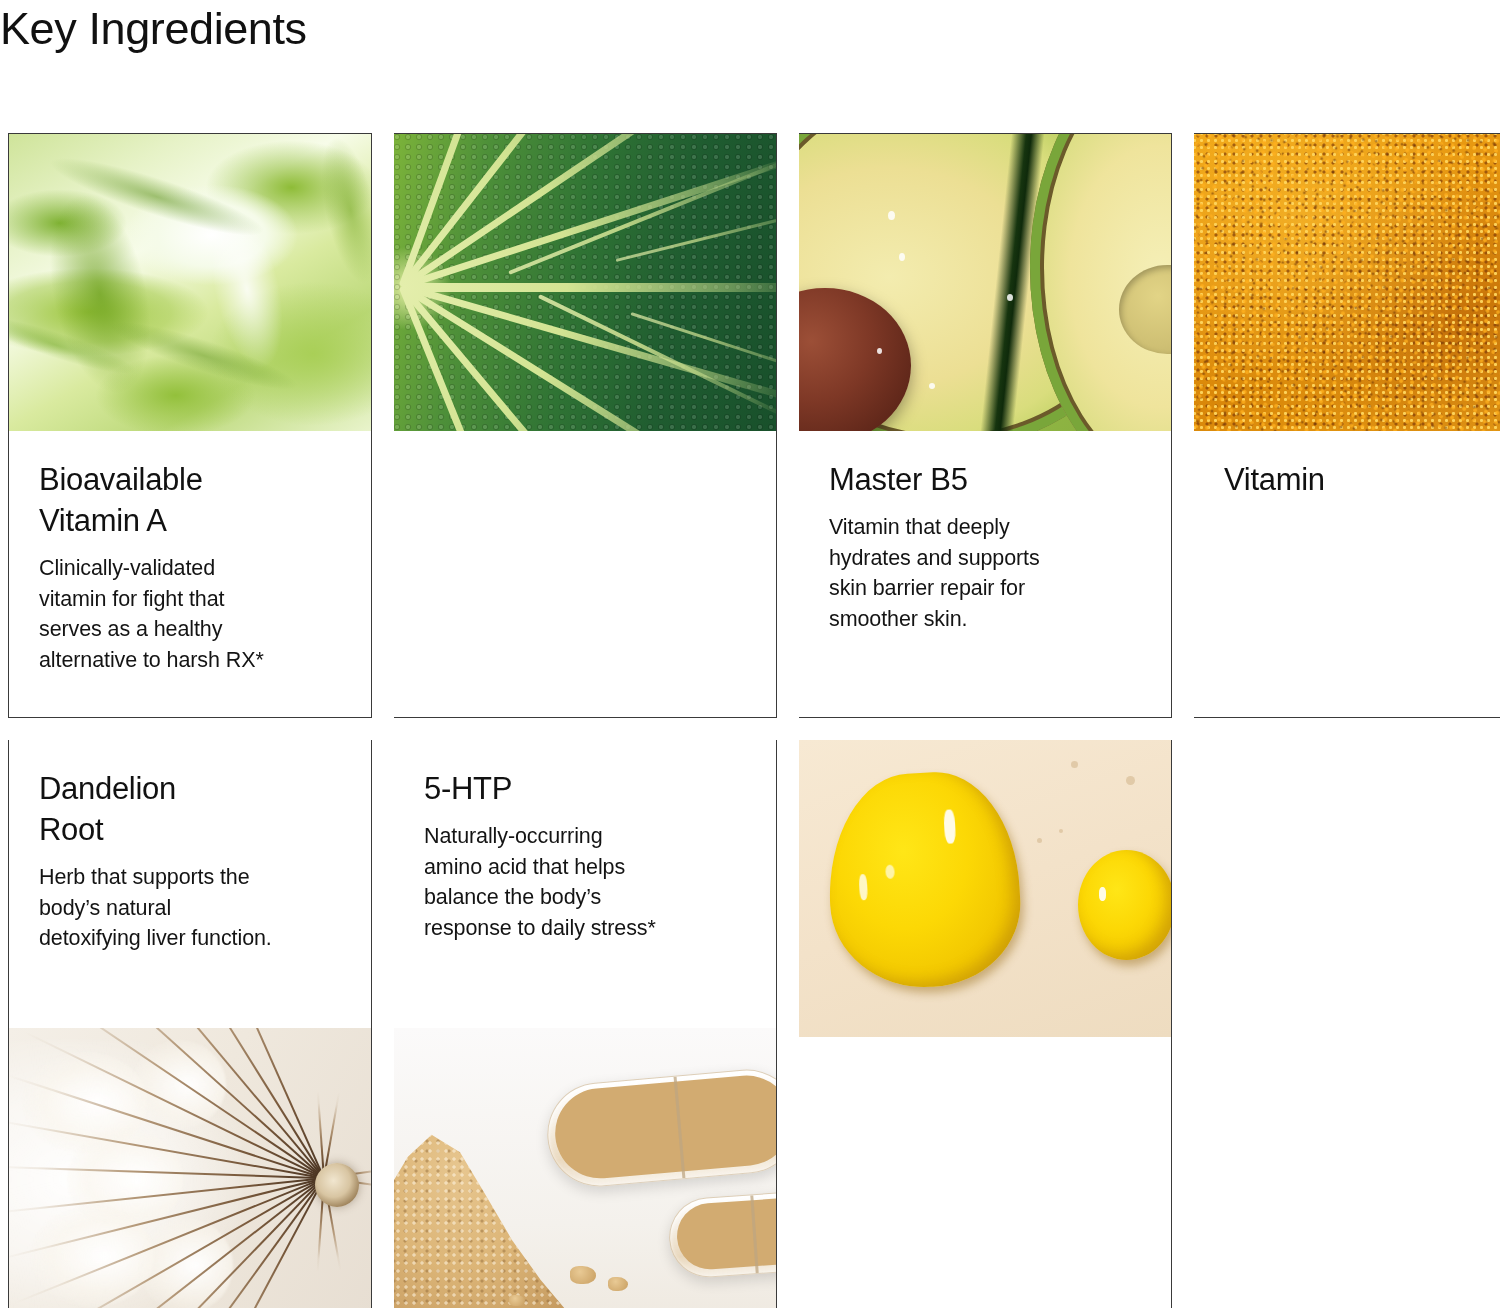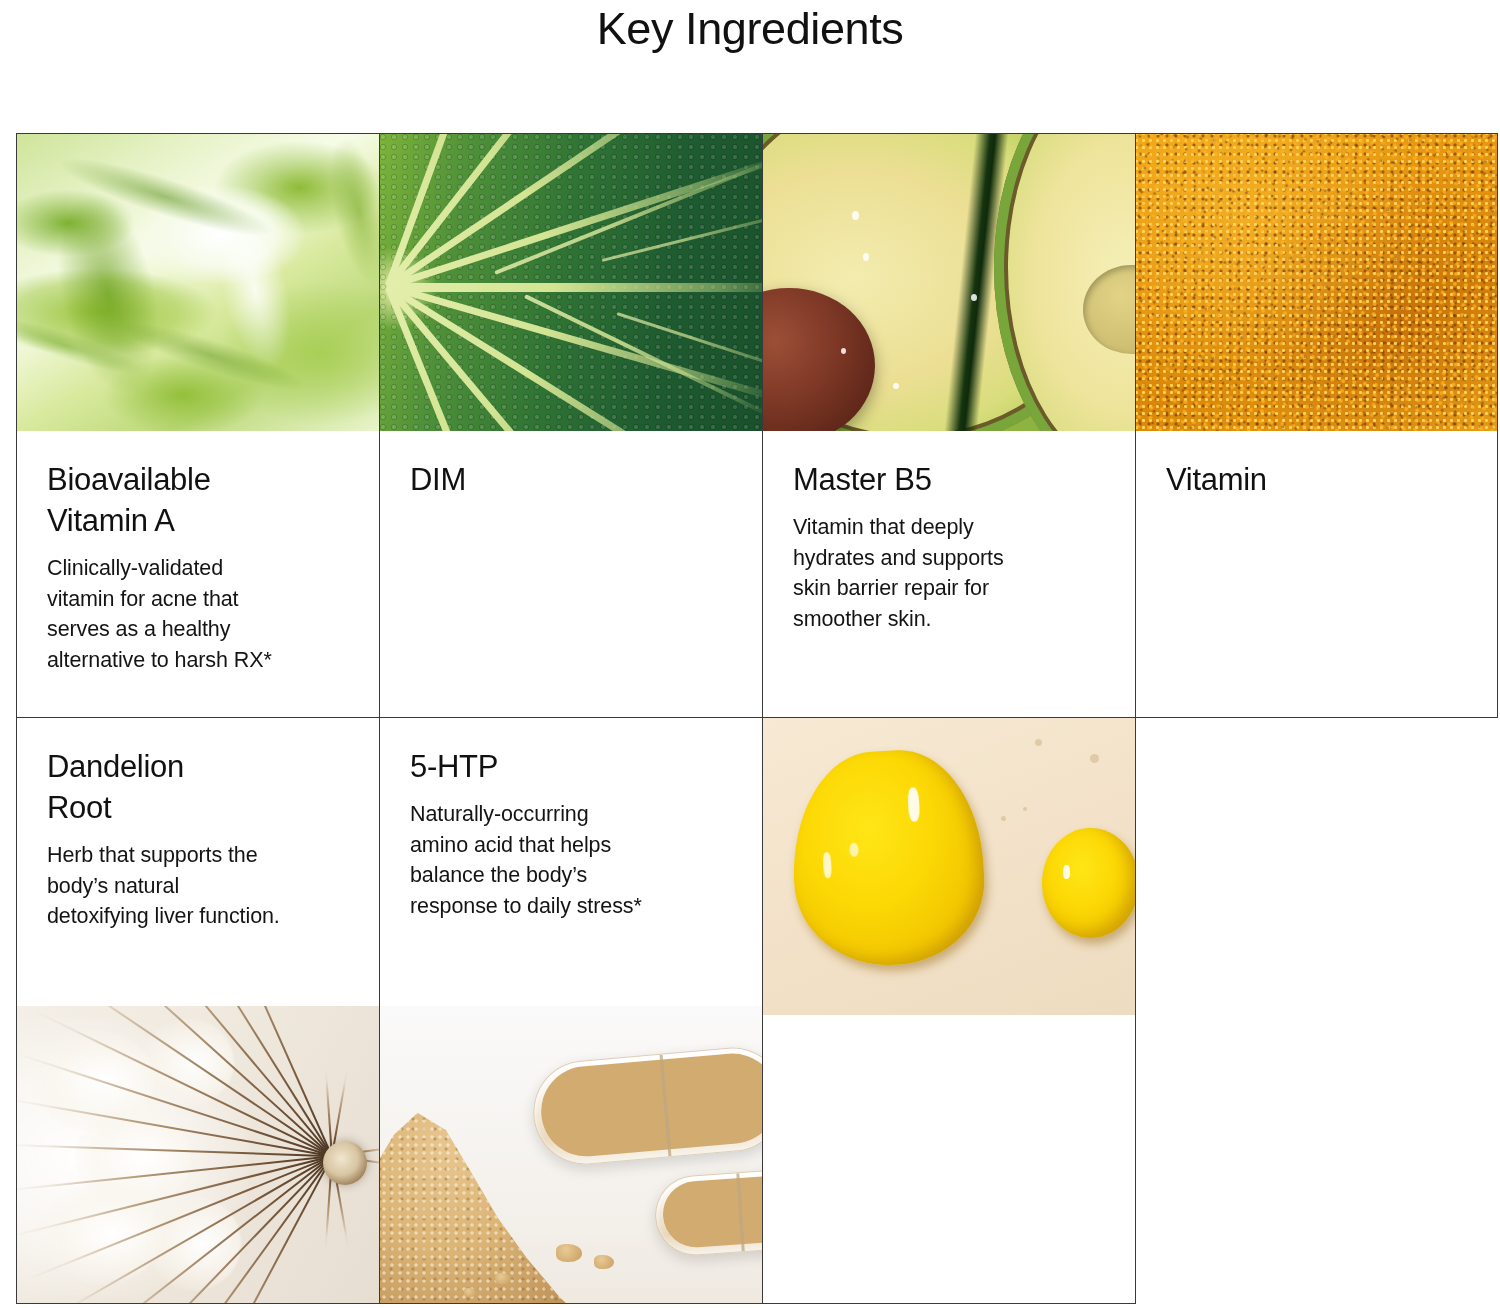--- a/index.html
+++ b/index.html
@@ -10,35 +10,35 @@
     -webkit-font-smoothing: antialiased;
   }
   .page { position: relative; width: 1500px; height: 1308px; overflow: hidden; }
 
   
   .page-title {
     position: absolute;
     top: 0; left: 0; width: 1500px;
     height: 62px;
     line-height: 58px;
-    text-align: center;
     font-size: 45px;
     font-weight: 400;
     letter-spacing: -0.4px;
     color: #111111;
   }
 
   
   .grid {
     position: absolute;
-    left: 16px; top: 133px;
+    left: 8px; top: 133px;
     width: 1482px; height: 1098px;
     display: grid;
     grid-template-columns: 364px 383px 373px 362px;
     grid-template-rows: 585px 586px;
+    gap: 22px;
   }
   .cell {
     position: relative;
     border-right: 1.5px solid #3a3a3a;
     border-bottom: 1.5px solid #3a3a3a;
     background: #ffffff;
     overflow: hidden;
     display: flex;
     flex-direction: column;
   }
@@ -266,21 +266,21 @@
   <div class="grid">
 
     <div class="cell first-col top-row">
       <div class="media">
         <div class="art art-cabbage"></div>
       </div>
       <div class="body-txt">
         <div class="ing-name">Bioavailable
 Vitamin A</div>
         <div class="ing-desc">Clinically-validated
-vitamin for acne that
+vitamin for fight that
 serves as a healthy
 alternative to harsh RX*</div>
       </div>
     </div>
 
     <div class="cell top-row">
       <div class="media">
         <div class="art art-savoy">
           <div class="bump"></div>
           <div class="veins">
@@ -294,21 +294,20 @@
             <div class="vein" style="transform:rotate(50deg)"></div>
             <div class="vein" style="transform:rotate(68deg)"></div>
             <div class="vein" style="left:30%;top:46%;width:80%;transform:rotate(-22deg);height:4px;opacity:.85"></div>
             <div class="vein" style="left:38%;top:54%;width:72%;transform:rotate(26deg);height:4px;opacity:.85"></div>
             <div class="vein" style="left:58%;top:42%;width:54%;transform:rotate(-14deg);height:3px;opacity:.7"></div>
             <div class="vein" style="left:62%;top:60%;width:50%;transform:rotate(18deg);height:3px;opacity:.7"></div>
           </div>
         </div>
       </div>
       <div class="body-txt">
-        <div class="ing-name">DIM</div>
       </div>
     </div>
 
     <div class="cell top-row">
       <div class="media">
         <div class="art art-avo">
           <div class="avo-half avo-a"></div>
           <div class="avo-gap"></div>
           <div class="avo-half avo-b"></div>
           <div class="avo-well"></div>

